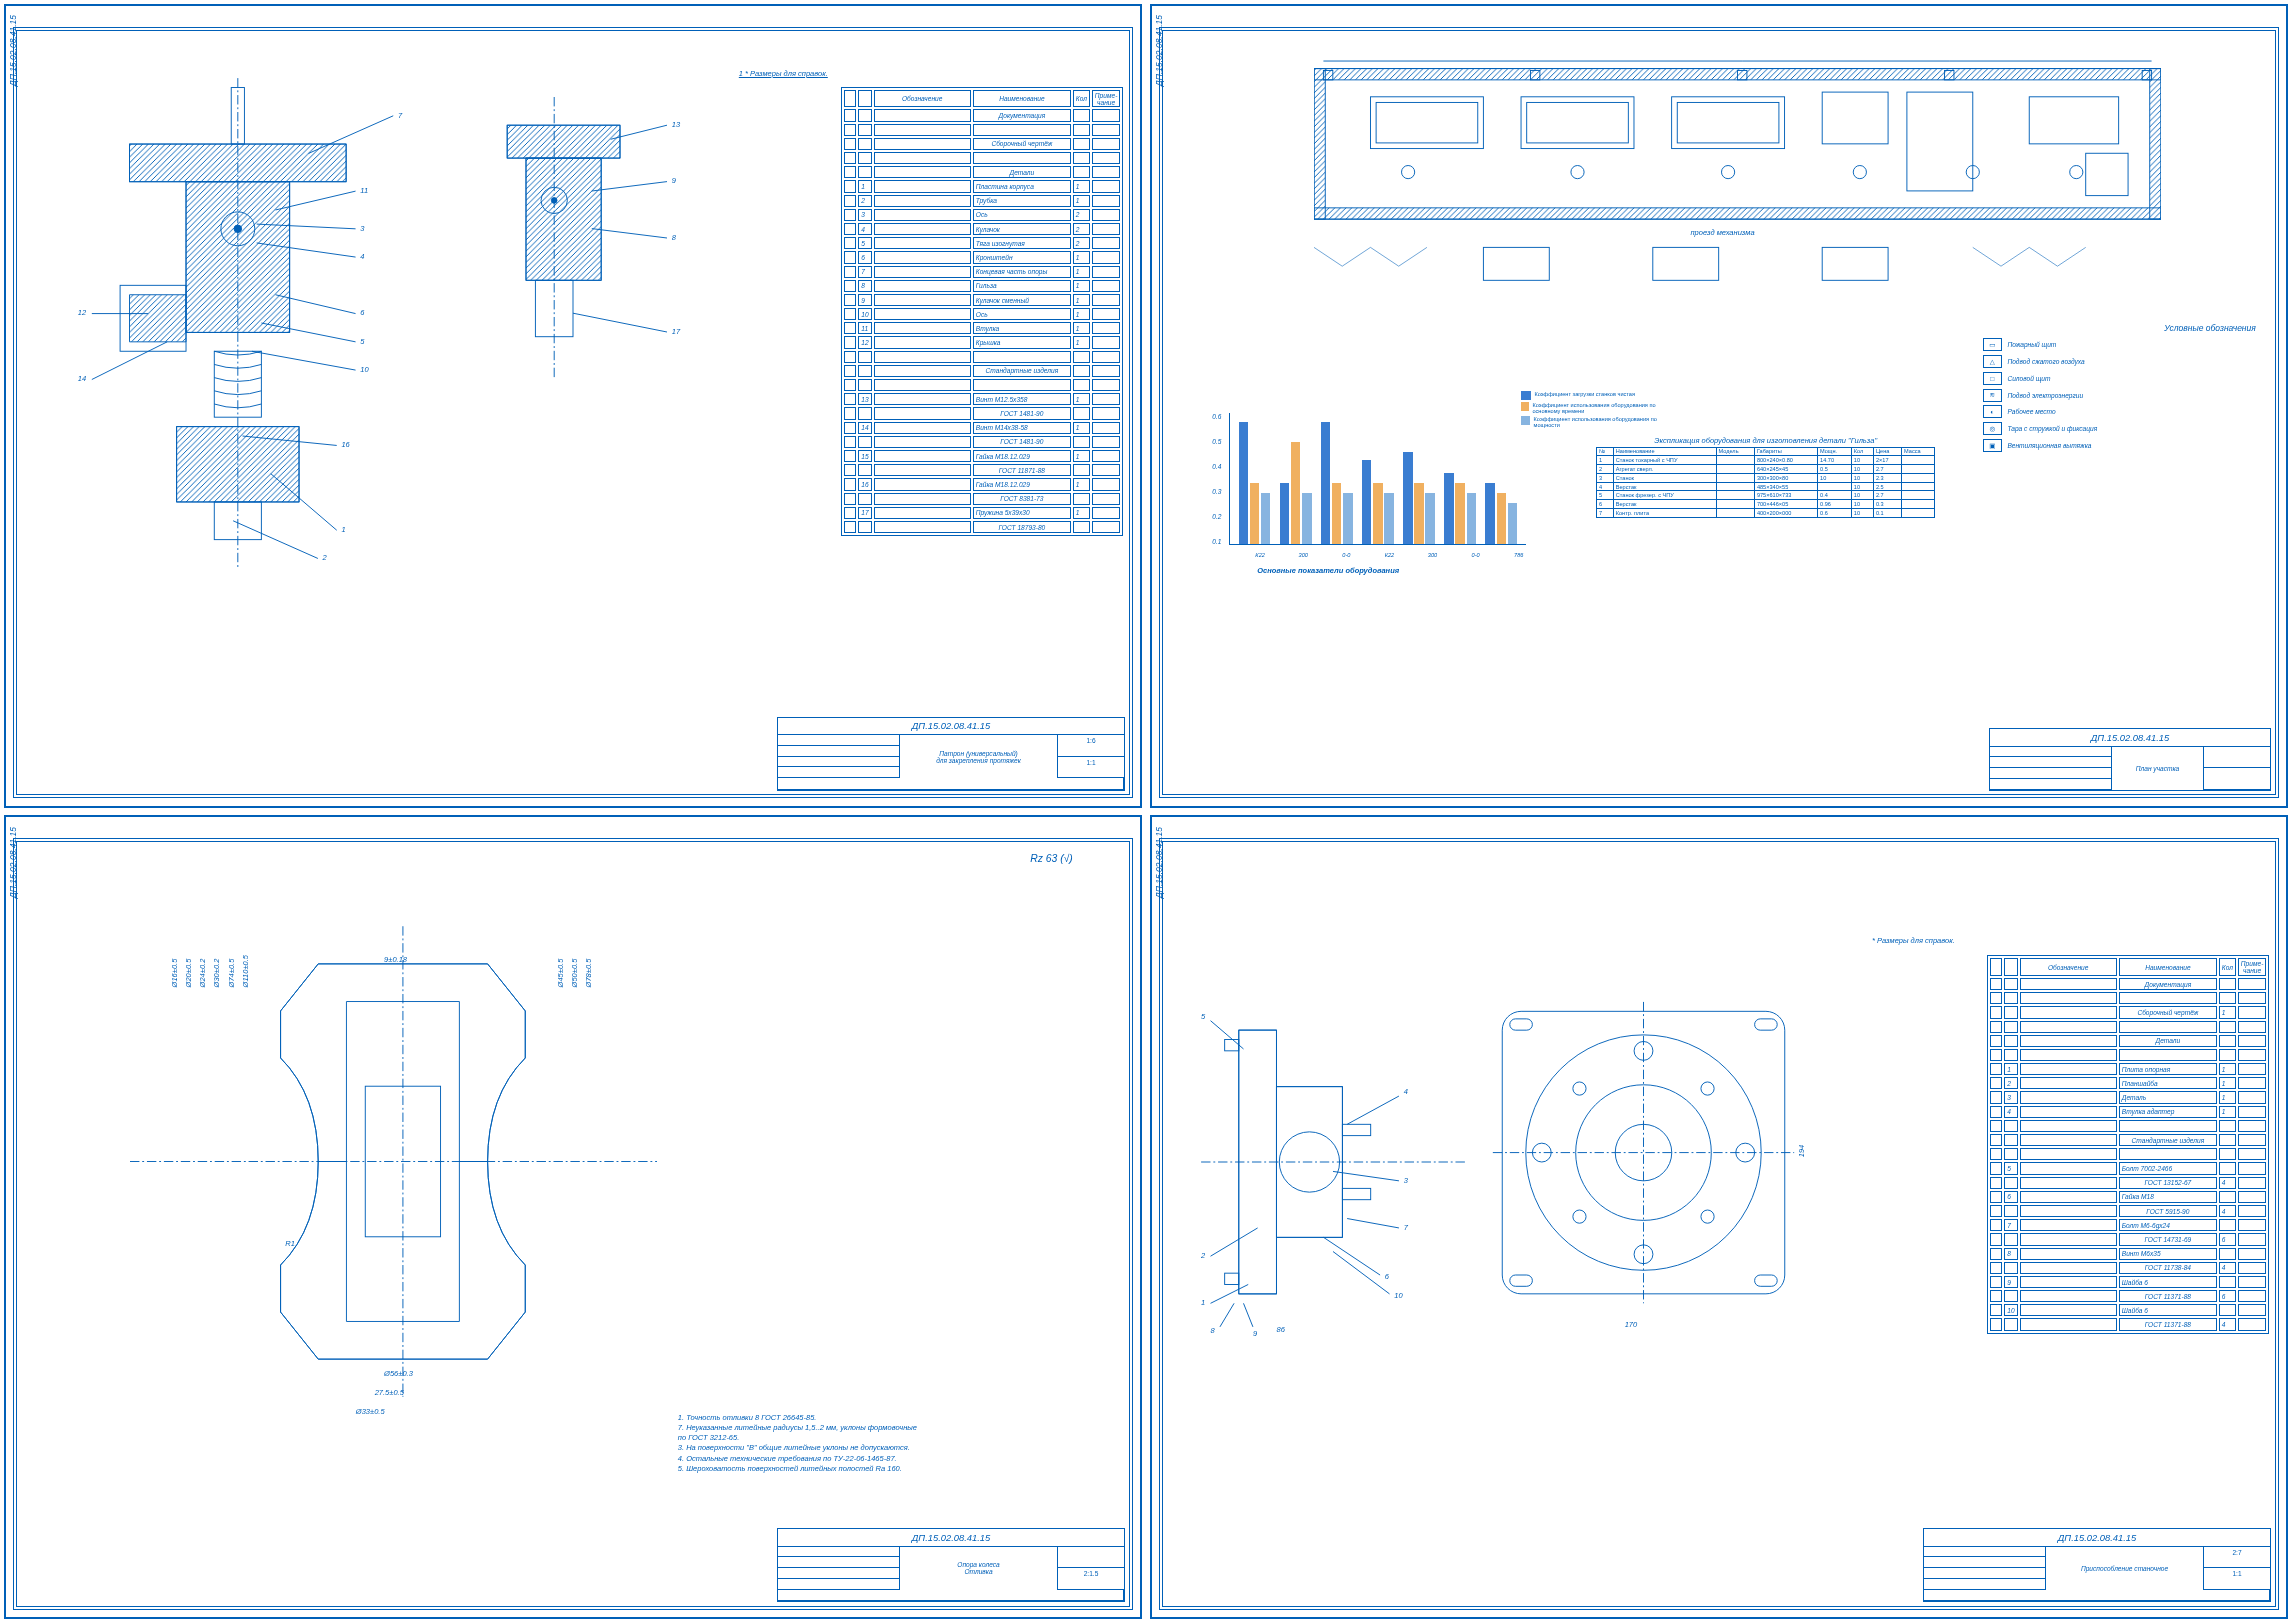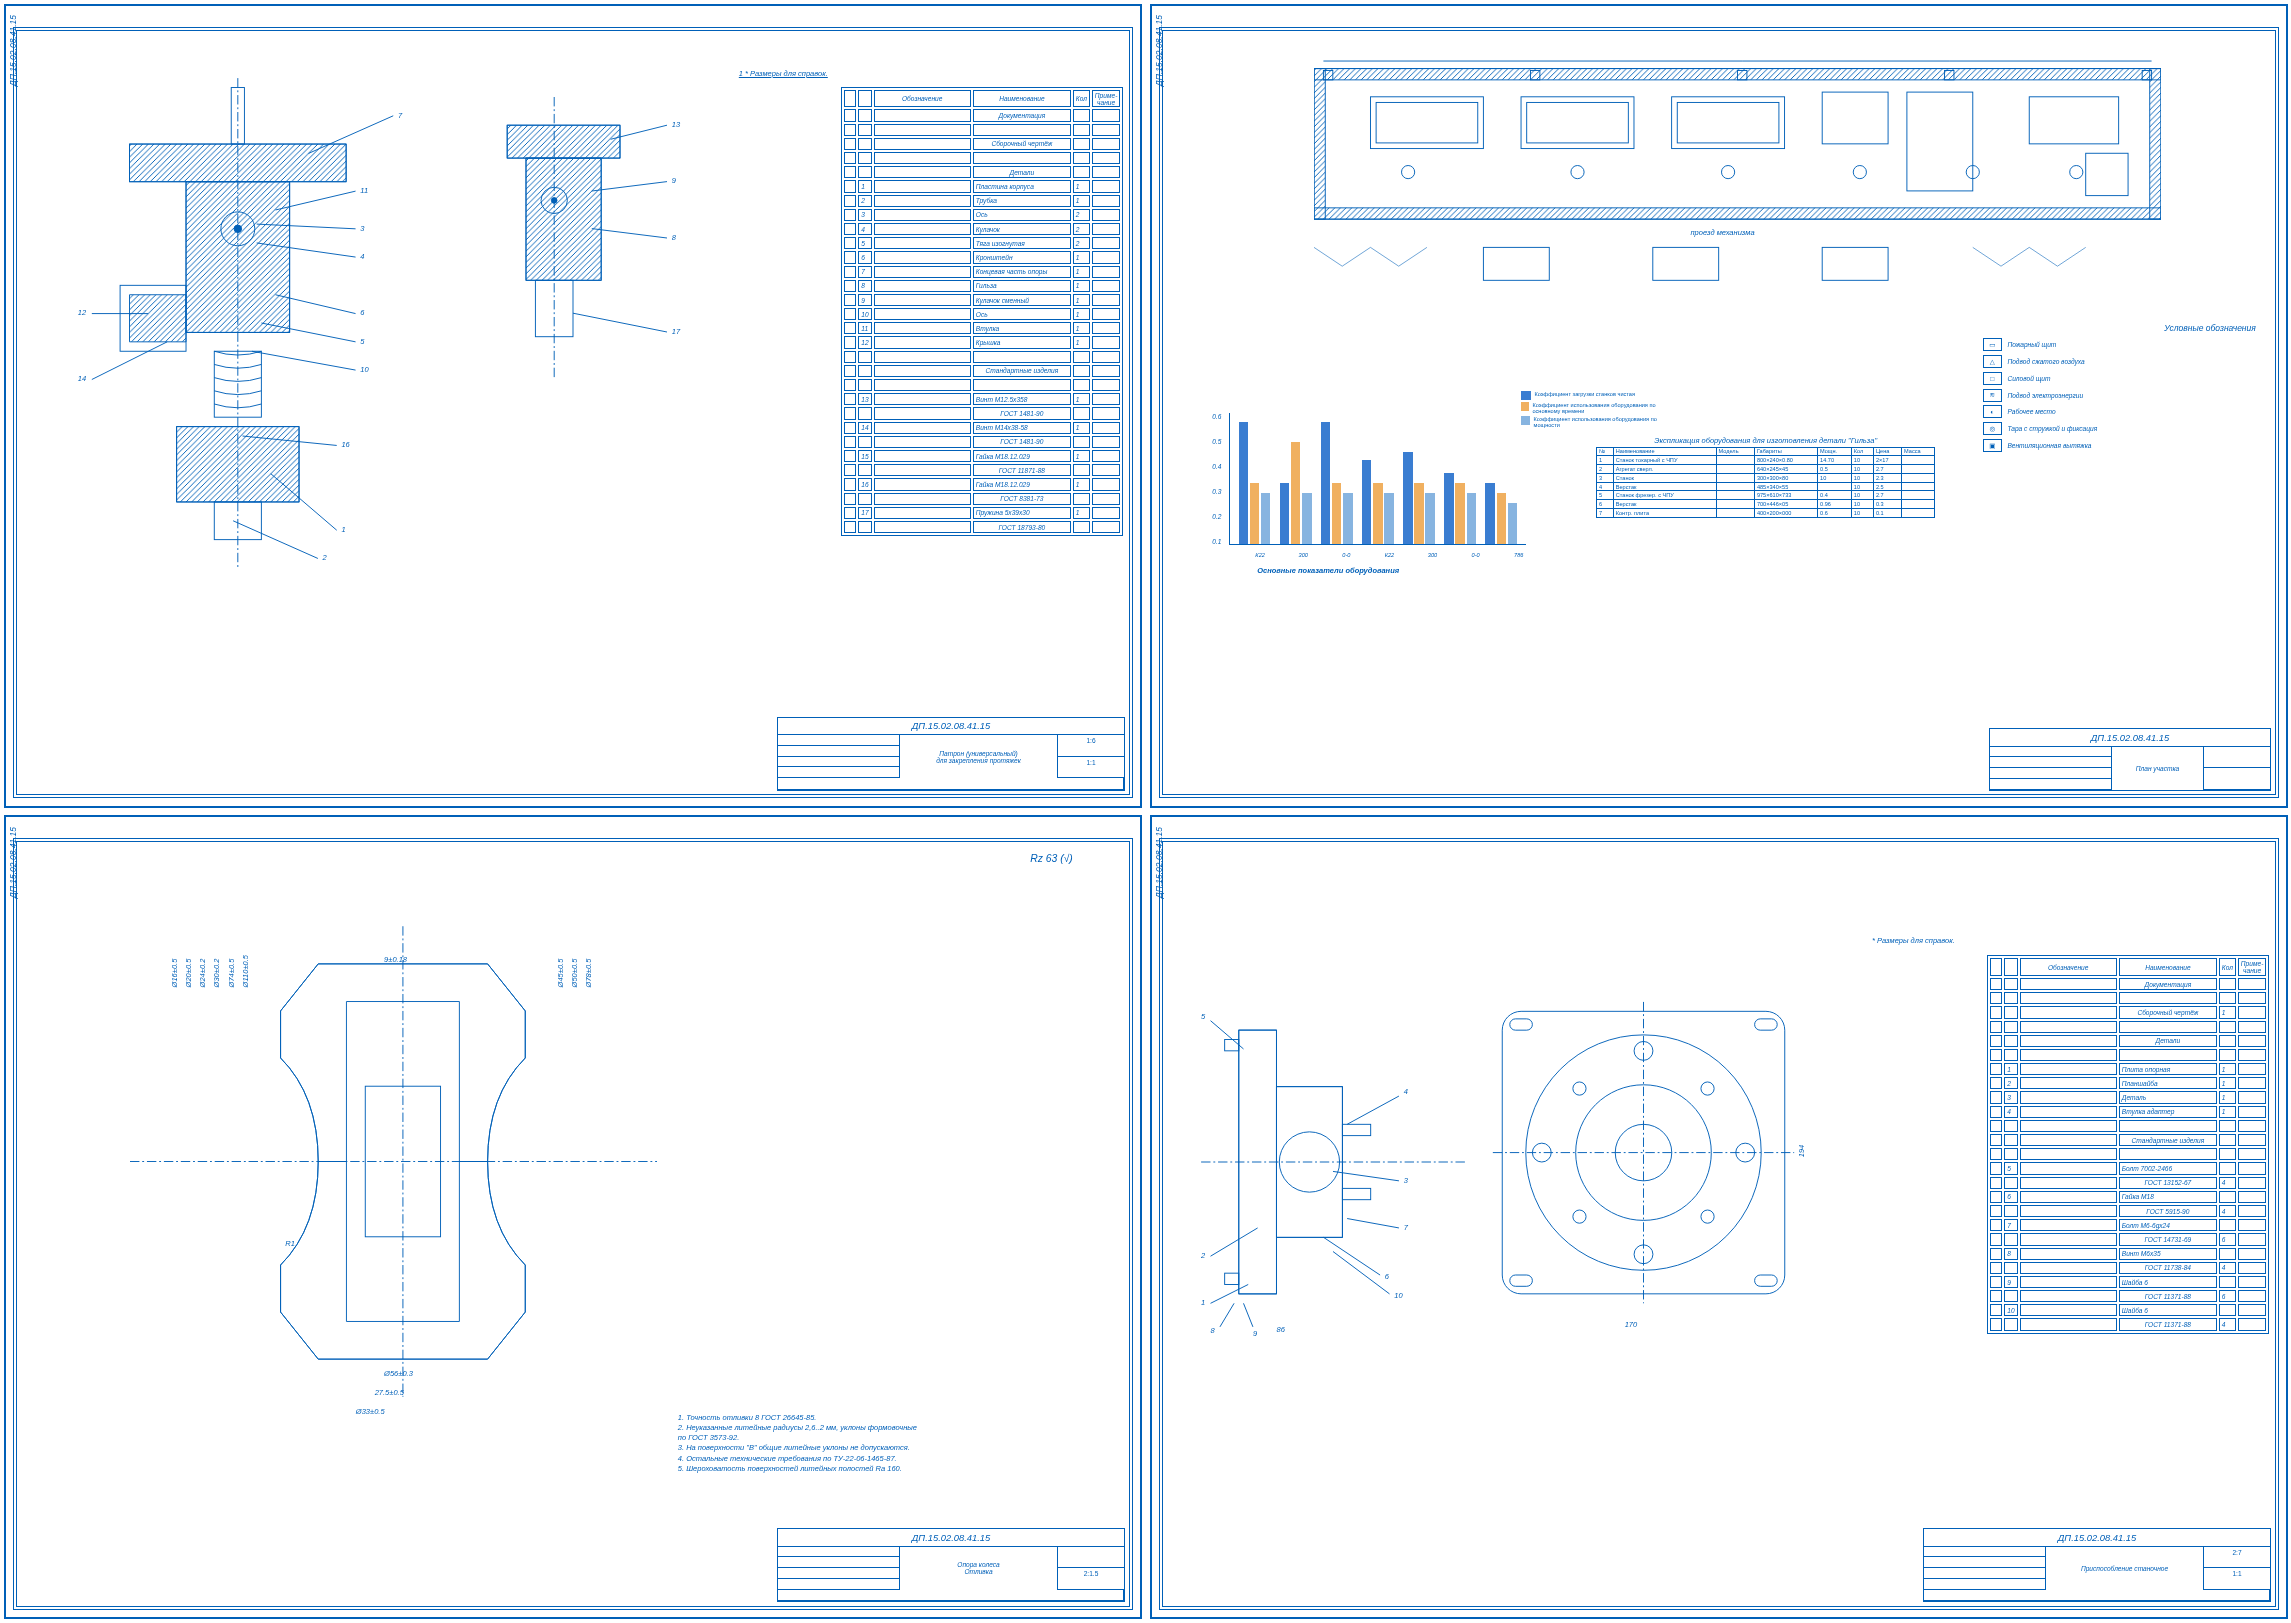--- a/index.html
+++ b/index.html
@@ -723,22 +723,22 @@
       </g>
       <text x="165" y="370">R1</text>
       <text x="270" y="68">9±0.18</text>
       <text x="270" y="508">Ø56±0.3</text>
       <text x="260" y="528">27.5±0.5</text>
       <text x="240" y="548">Ø33±0.5</text>
     </svg>
 
     <div style="position:absolute;right:56px;bottom:132px;width:395px;font-style:italic;font-size:7.5px;line-height:1.35" id="bl-notes">
             <div>1. Точность отливки 8 ГОСТ 26645-85.</div>
-            <div>2. Неуказанные литейные радиусы 2,6..2 мм, уклоны формовочные</div>
-            <div>   по ГОСТ 3573-92.</div>
+            <div>7. Неуказанные литейные радиусы 1,5..2 мм, уклоны формовочные</div>
+            <div>   по ГОСТ 3212-65.</div>
             <div>3. На поверхности "В" общие литейные уклоны не допускаются.</div>
             <div>4. Остальные технические требования по ТУ-22-06-1465-87.</div>
             <div>5. Шероховатость поверхностей литейных полостей Ra 160.</div>
           </div>
 
     <div class="title-block">
       <div class="docnum">ДП.15.02.08.41.15</div>
       <div class="tb-main">
         <div class="tb-left">
                 <div></div>

